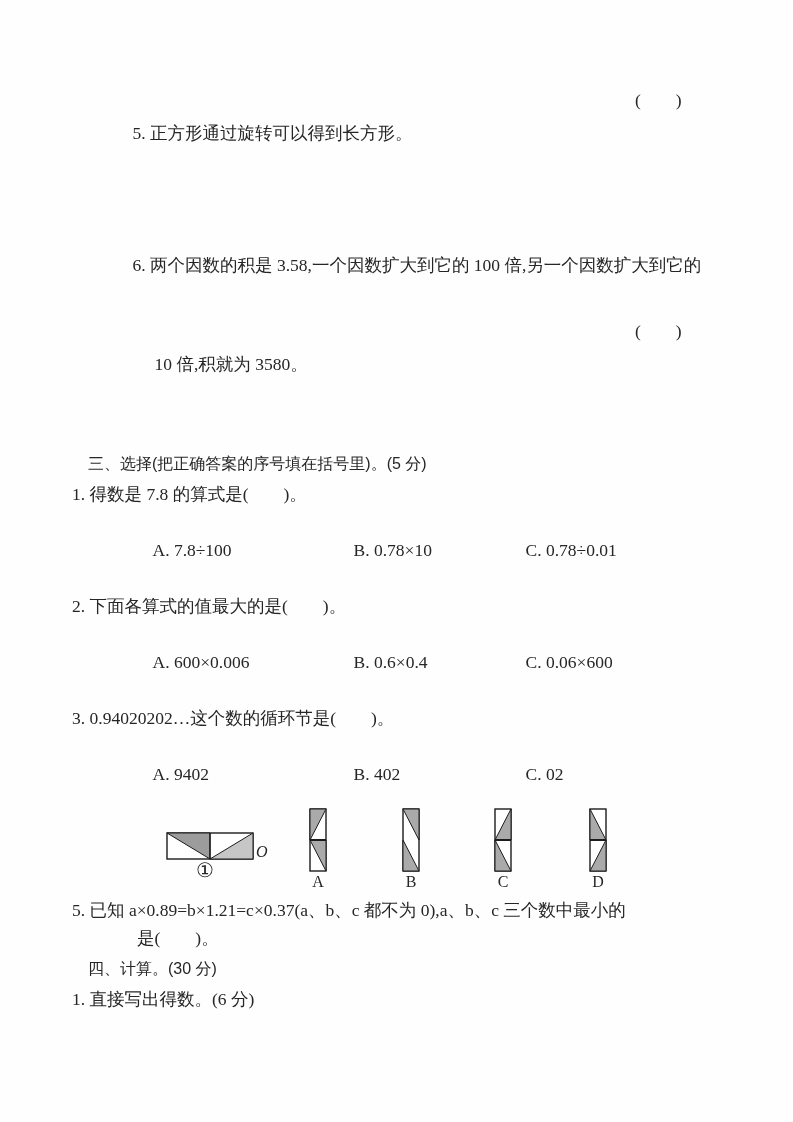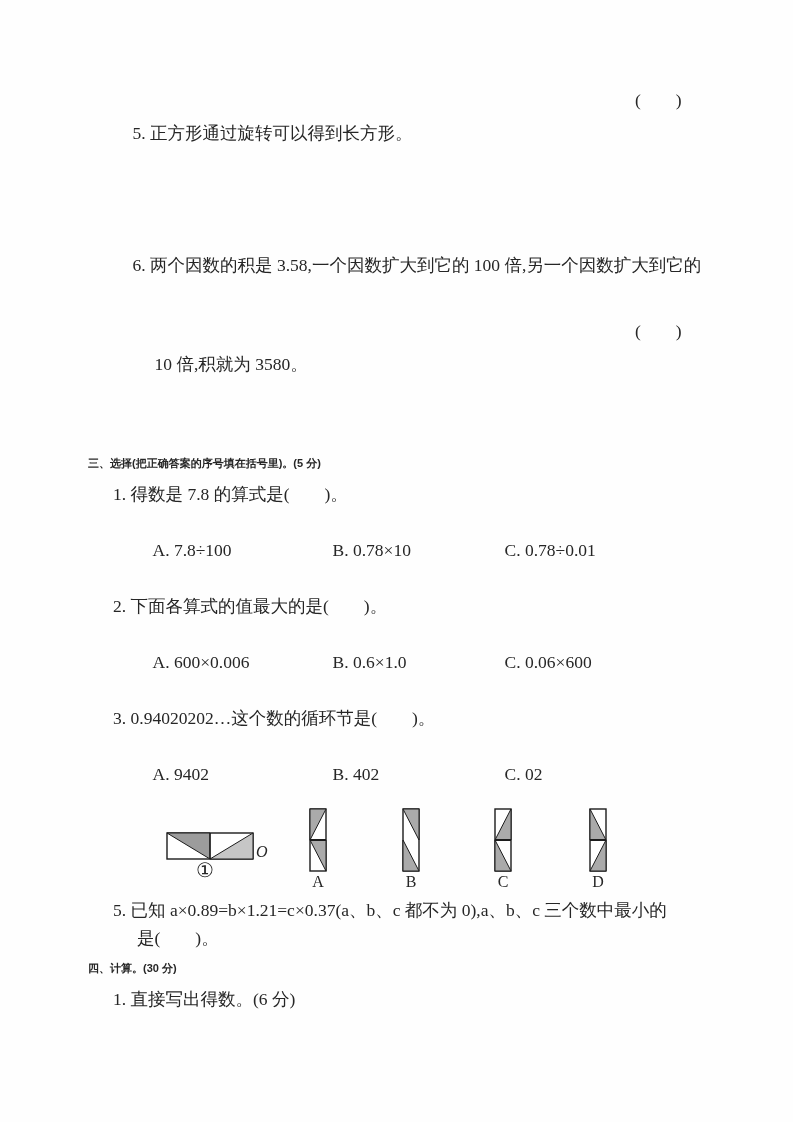--- a/index.html
+++ b/index.html
@@ -11,28 +11,28 @@
     font-family:"Liberation Serif","DejaVu Serif",serif;
     color:#262626;
     font-size:17.5px;
     overflow:hidden;
     box-sizing:border-box;
     padding-top:84px;
   }
   .l{position:relative;line-height:28px;white-space:pre;margin:0;}
   .lh33{line-height:33px;}
   .ind88{padding-left:88px;}
-  .ind113{padding-left:113px;}
+  .ind113{padding-left:72px;}
   .ind115{padding-left:115px;}
   .ind135{padding-left:135px;}
   .ind137{padding-left:137px;}
-  .hd{font-family:"Liberation Sans","DejaVu Sans",sans-serif;font-weight:700;font-size:11px;}
+  .hd{font-family:"Liberation Sans","DejaVu Sans",sans-serif;font-weight:400;font-size:16px;}
   .br{position:absolute;left:635px;top:0;}
   .co{display:inline-block;vertical-align:top;}
-  .wA{width:180px;} .wB{width:172px;}
+  .wA{width:180px;} .wB{width:172px;margin-left:21px;}
   .figrow{position:relative;height:80px;}
   .figsrc{position:absolute;left:166px;top:16px;width:88px;height:28px;}
   .olab{position:absolute;left:90px;top:12px;font-style:italic;font-size:16px;line-height:16px;}
   .circ1{position:absolute;left:30px;top:28px;font-size:20px;line-height:20px;}
   .choice{position:absolute;top:-8px;width:24px;text-align:center;}
   .choice .lab{font-size:16px;line-height:18px;margin-top:1px;}
   svg{display:block;}
   .choice svg{margin:0 auto;}
 </style>
 </head>
@@ -54,21 +54,21 @@
 
   <div class="l lh33 ind88 hd">三、选择(把正确答案的序号填在括号里)。(5 分)</div>
 
   <div class="l ind113">1. 得数是 7.8 的算式是(　　)。</div>
   <div class="l ind135">
     <span class="co wA">A. 7.8÷100</span><span class="co wB">B. 0.78×10</span><span class="co">C. 0.78÷0.01</span>
   </div>
 
   <div class="l ind113">2. 下面各算式的值最大的是(　　)。</div>
   <div class="l ind135">
-    <span class="co wA">A. 600×0.006</span><span class="co wB">B. 0.6×1.0</span><span class="co">C. 0.06×600</span>
+    <span class="co wA">A. 600×0.006</span><span class="co wB">B. 0.6×0.4</span><span class="co">C. 0.06×600</span>
   </div>
 
   <div class="l ind113">3. 0.94020202…这个数的循环节是(　　)。</div>
   <div class="l ind135">
     <span class="co wA">A. 9402</span><span class="co wB">B. 402</span><span class="co">C. 02</span>
   </div>
 
 
   <div class="figrow">
 

